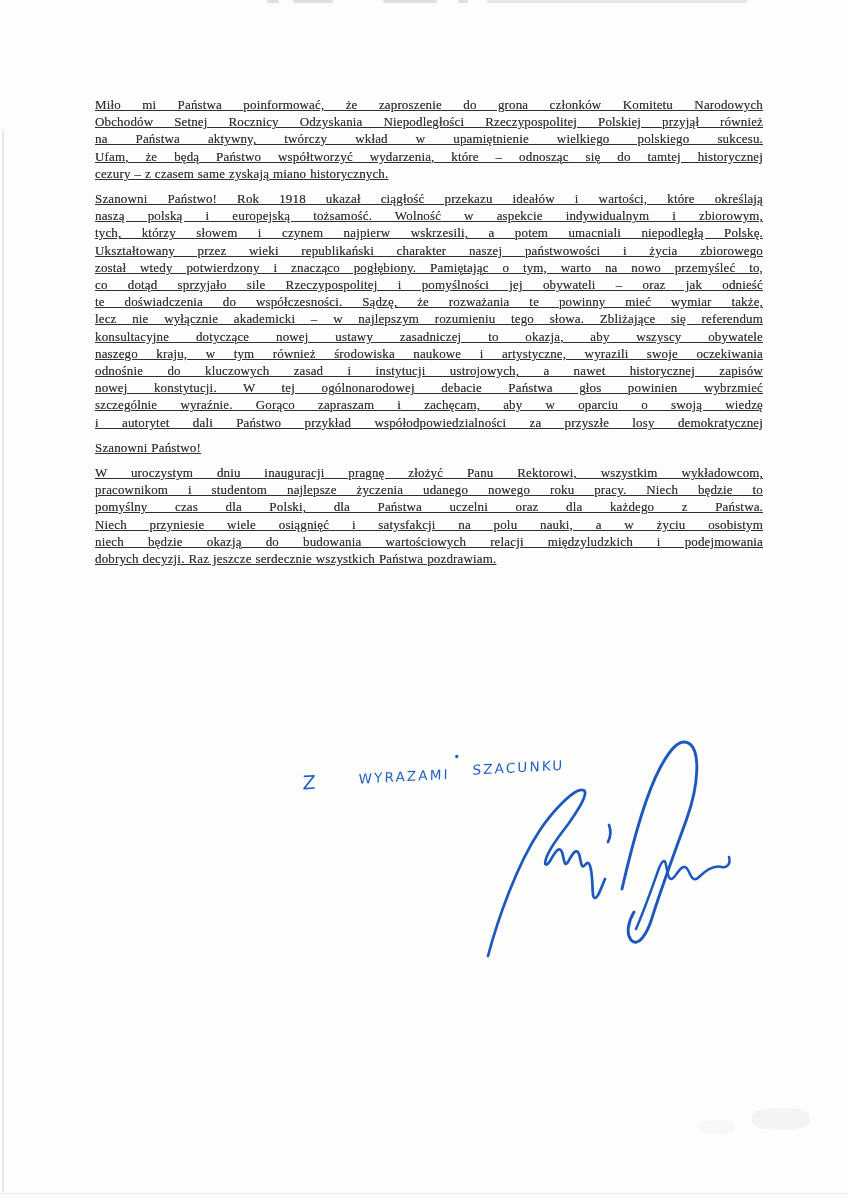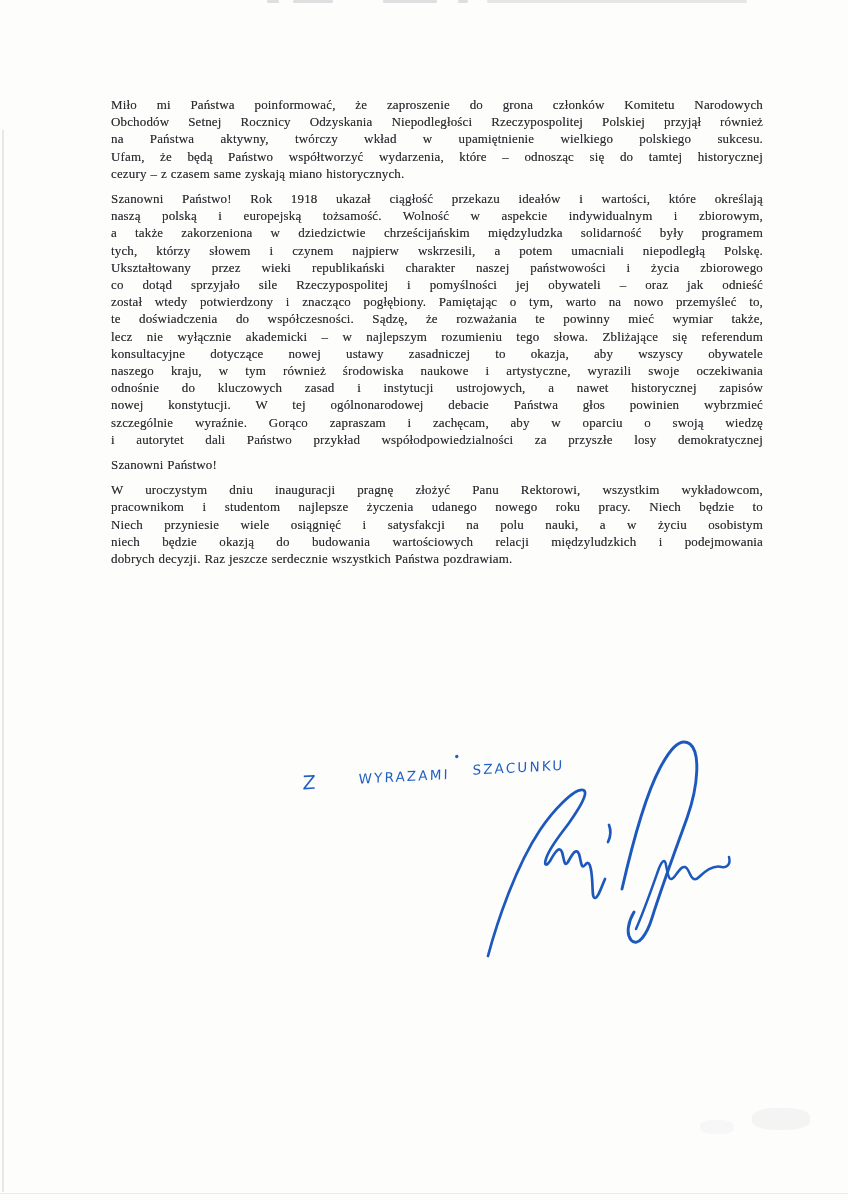--- a/index.html
+++ b/index.html
@@ -22,21 +22,21 @@
   .smudge{position:absolute;background:#ececee;opacity:.55;border-radius:40%;}
 
   
   .letter-body{
     position:absolute;left:95px;top:96px;width:668px;
     font-size:13px;line-height:17.2px;
     color:#2e2e33;
     letter-spacing:.15px;word-spacing:.5px;
     text-shadow:0 0 .5px rgba(46,46,51,.55);
   }
-  .para{margin:0 0 0 16px;}
+  .para{margin:0 0 0 0;text-decoration:underline;}
   .para + .para{margin-top:8px;}
   .para .line{
     text-align:justify;
     -moz-text-align-last:justify;
     text-align-last:justify;
     white-space:normal;
   }
   .para .line.last, .para.no-justify .line{
     -moz-text-align-last:left;
     text-align-last:left;
@@ -73,40 +73,40 @@
       <div class="para">
         <div class="line">Miło mi Państwa poinformować, że zaproszenie do grona członków Komitetu Narodowych</div>
         <div class="line">Obchodów Setnej Rocznicy Odzyskania Niepodległości Rzeczypospolitej Polskiej przyjął również</div>
         <div class="line">na Państwa aktywny, twórczy wkład w upamiętnienie wielkiego polskiego sukcesu.</div>
         <div class="line">Ufam, że będą Państwo współtworzyć wydarzenia, które – odnosząc się do tamtej historycznej</div>
         <div class="line last">cezury – z czasem same zyskają miano historycznych.</div>
       </div>
       <div class="para">
         <div class="line">Szanowni Państwo! Rok 1918 ukazał ciągłość przekazu ideałów i wartości, które określają</div>
         <div class="line">naszą polską i europejską tożsamość. Wolność w aspekcie indywidualnym i zbiorowym,</div>
-        <div class="line">a także zakorzeniona w dziedzictwie chrześcijańskim międzyludzka solidarność były programem</div>
         <div class="line">tych, którzy słowem i czynem najpierw wskrzesili, a potem umacniali niepodległą Polskę.</div>
         <div class="line">Ukształtowany przez wieki republikański charakter naszej państwowości i życia zbiorowego</div>
+        <div class="line">został wtedy potwierdzony i znacząco pogłębiony. Pamiętając o tym, warto na nowo przemyśleć to,</div>
         <div class="line">co dotąd sprzyjało sile Rzeczypospolitej i pomyślności jej obywateli – oraz jak odnieść</div>
-        <div class="line">został wtedy potwierdzony i znacząco pogłębiony. Pamiętając o tym, warto na nowo przemyśleć to,</div>
         <div class="line">te doświadczenia do współczesności. Sądzę, że rozważania te powinny mieć wymiar także,</div>
         <div class="line">lecz nie wyłącznie akademicki – w najlepszym rozumieniu tego słowa. Zbliżające się referendum</div>
         <div class="line">konsultacyjne dotyczące nowej ustawy zasadniczej to okazja, aby wszyscy obywatele</div>
         <div class="line">naszego kraju, w tym również środowiska naukowe i artystyczne, wyrazili swoje oczekiwania</div>
         <div class="line">odnośnie do kluczowych zasad i instytucji ustrojowych, a nawet historycznej zapisów</div>
         <div class="line">nowej konstytucji. W tej ogólnonarodowej debacie Państwa głos powinien wybrzmieć</div>
         <div class="line">szczególnie wyraźnie. Gorąco zapraszam i zachęcam, aby w oparciu o swoją wiedzę</div>
         <div class="line">i autorytet dali Państwo przykład współodpowiedzialności za przyszłe losy demokratycznej</div>
       </div>
       <div class="para no-justify">
         <div class="line last">Szanowni Państwo!</div>
       </div>
       <div class="para">
         <div class="line">W uroczystym dniu inauguracji pragnę złożyć Panu Rektorowi, wszystkim wykładowcom,</div>
         <div class="line">pracownikom i studentom najlepsze życzenia udanego nowego roku pracy. Niech będzie to</div>
+        <div class="line">pomyślny czas dla Polski, dla Państwa uczelni oraz dla każdego z Państwa.</div>
         <div class="line">Niech przyniesie wiele osiągnięć i satysfakcji na polu nauki, a w życiu osobistym</div>
         <div class="line">niech będzie okazją do budowania wartościowych relacji międzyludzkich i podejmowania</div>
         <div class="line last">dobrych decyzji. Raz jeszcze serdecznie wszystkich Państwa pozdrawiam.</div>
       </div>
     </div>
 
   <svg class="closing-svg" viewBox="0 0 480 250" xmlns="http://www.w3.org/2000/svg">
     <g transform="rotate(-3 150 50) skewX(-4)">
       <text class="hand-word" x="28" y="57" font-size="19">Z</text>
       <text class="hand-word" x="84" y="54" font-size="13.5">wyrazami</text>

